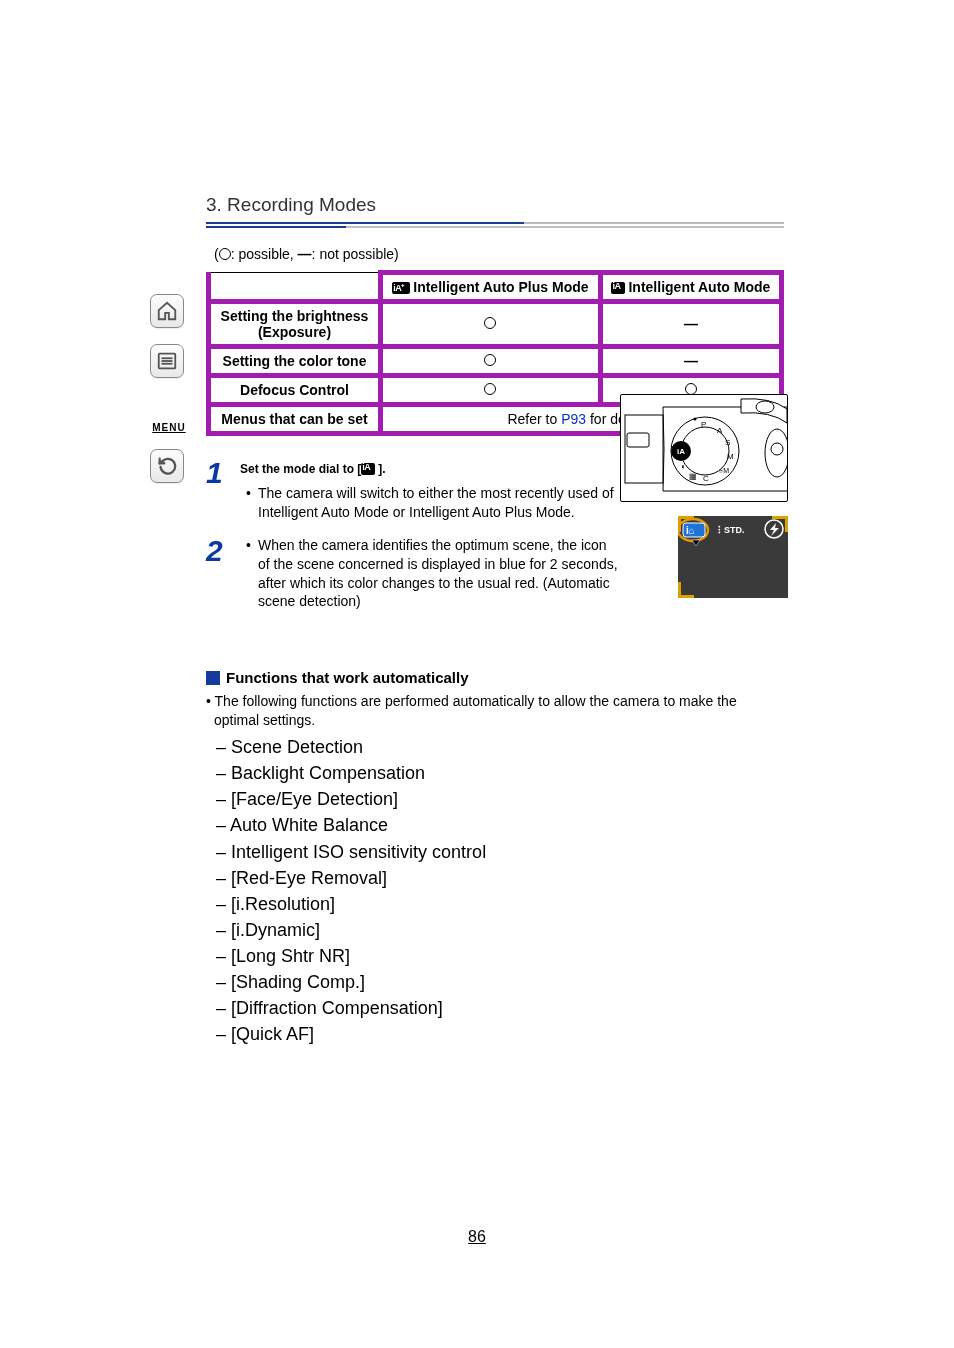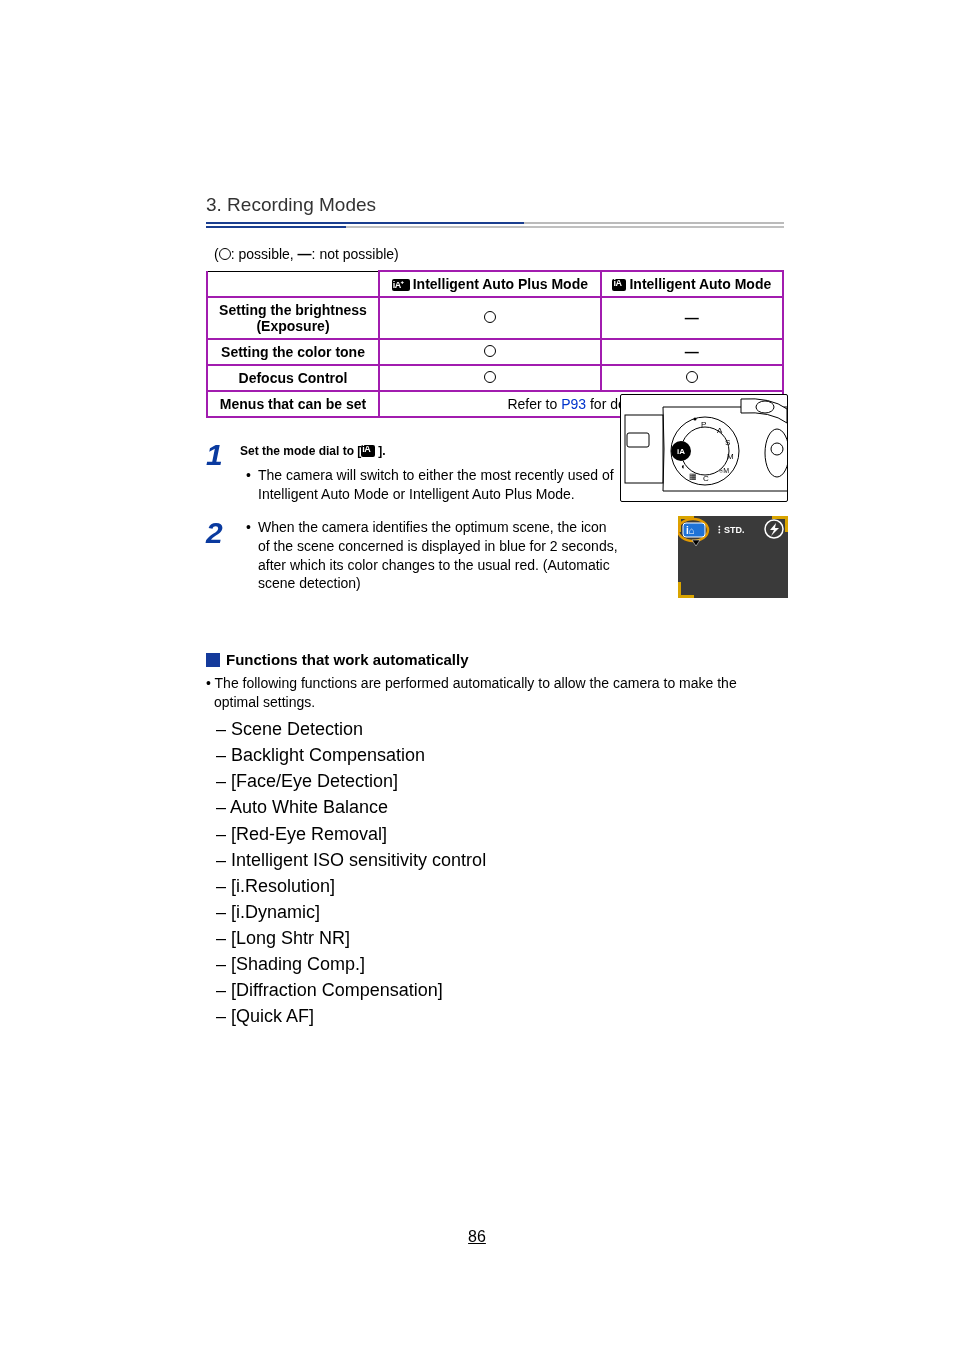--- a/index.html
+++ b/index.html
@@ -3,21 +3,21 @@
 <meta charset="utf-8">
 <style>
   * { box-sizing: border-box; margin: 0; padding: 0; }
   html, body { width: 954px; height: 1348px; background: #fff; font-family: Arial, Helvetica, sans-serif; color: #000; }
   .page { position: relative; width: 954px; height: 1348px; }
   .content { position: absolute; left: 206px; top: 194px; width: 578px; }
   .breadcrumb { font-size: 19px; color: #333; padding-bottom: 6px; border-bottom: 2px solid #999; border-image: linear-gradient(90deg, #1a3e8f 0 55%, #bbb 55% 100%) 1; }
   .breadcrumb-line { height: 2px; background: linear-gradient(to right, #1a3e8f 0, #1a3e8f 140px, #c0c0c0 140px, #c0c0c0 100%); margin-top: 2px; margin-bottom: 18px; }
   .legend { font-size: 14px; margin-bottom: 8px; padding-left: 8px; }
   table.modes { width: 100%; border-collapse: collapse; font-size: 14px; }
-  table.modes th, table.modes td { border: 2px solid #a21caf; padding: 4px 6px; text-align: center; vertical-align: middle; }
+  table.modes th, table.modes td { border: 5px solid #a21caf; padding: 4px 6px; text-align: center; vertical-align: middle; }
   table.modes th { font-weight: bold; }
   table.modes .rowhead { font-weight: bold; text-align: center; }
   table.modes .colhead { font-weight: bold; }
   .ia-glyph { display:inline-block; width:14px; height:12px; background:#000; border-radius:2px; position:relative; vertical-align:-2px; margin-right:3px; }
   .ia-glyph::after { content:"iA"; position:absolute; left:1px; top:-1px; font-size:9px; color:#fff; font-weight:bold; letter-spacing:-0.5px; }
   .iaplus-glyph { display:inline-block; width:18px; height:12px; background:#000; border-radius:2px; position:relative; vertical-align:-2px; margin-right:3px; }
   .iaplus-glyph::after { content:"iA⁺"; position:absolute; left:1px; top:-1px; font-size:9px; color:#fff; font-weight:bold; letter-spacing:-0.5px; }
   .circle { display:inline-block; width:12px; height:12px; border:1px solid #000; border-radius:50%; }
   .dash { display:inline-block; font-weight:bold; }
   .link { color: #0033cc; }
@@ -54,20 +54,43 @@
   .nav-label { font-size:10px; text-align:center; text-decoration:underline; font-weight:bold; letter-spacing:1px; margin-top:-10px; margin-bottom:16px; }
 
   
   .steps .step .step-body { max-width: 378px; }
 </style>
 </head>
 <body>
 
 <div class="page">
 
+  <div class="sidenav">
+    <div class="nav-btn">
+      <svg viewBox="0 0 24 24" fill="none" stroke="#555" stroke-width="2">
+          <path d="M3 11 L12 3 L21 11 L21 21 L14 21 L14 14 L10 14 L10 21 L3 21 Z"></path>
+        </svg>
+    </div>
+    <div class="nav-btn">
+      <svg viewBox="0 0 24 24" fill="none" stroke="#555" stroke-width="2">
+          <rect x="3" y="4" width="18" height="16" rx="1"></rect>
+          <line x1="6" y1="9" x2="18" y2="9"></line>
+          <line x1="6" y1="12" x2="18" y2="12"></line>
+          <line x1="6" y1="15" x2="18" y2="15"></line>
+        </svg>
+    </div>
+    <div class="nav-btn" style="height:22px; border:none; background:none; box-shadow:none;"></div>
+    <div class="nav-label">MENU</div>
+    <div class="nav-btn">
+      <svg viewBox="0 0 24 24" fill="none" stroke="#555" stroke-width="2.5" stroke-linecap="round">
+          <path d="M5 13 A8 8 0 1 0 8 6 L4 9"></path>
+          <path d="M4 4 L4 9 L9 9" fill="none"></path>
+        </svg>
+    </div>
+  </div>
 
   <div class="content">
     <div class="breadcrumb">3. Recording Modes</div>
     <div class="breadcrumb-line"></div>
 
     <div class="legend">(<span class="circle" style="vertical-align:-1px;"></span>: possible, <span style="font-weight:bold;">—</span>: not possible)</div>
 
     <table class="modes">
       <tbody>
           <tr>
@@ -131,22 +154,22 @@
 
     <div class="body-text">
       <div class="leading-bullet">• <span>The following functions are performed automatically to allow the camera to make the optimal settings.</span></div>
     </div>
 
     <div class="func-list">
       <div class="item">Scene Detection</div>
       <div class="item">Backlight Compensation</div>
       <div class="item">[Face/Eye Detection]</div>
       <div class="item">Auto White Balance</div>
+      <div class="item">Intelligent ISO sensitivity control</div>
       <div class="item">[Red-Eye Removal]</div>
-      <div class="item">Intelligent ISO sensitivity control</div>
       <div class="item">[i.Resolution]</div>
       <div class="item">[i.Dynamic]</div>
       <div class="item">[Long Shtr NR]</div>
       <div class="item">[Shading Comp.]</div>
       <div class="item">[Diffraction Compensation]</div>
       <div class="item">[Quick AF]</div>
     </div>
   </div>
 
   <div class="right-figs">

